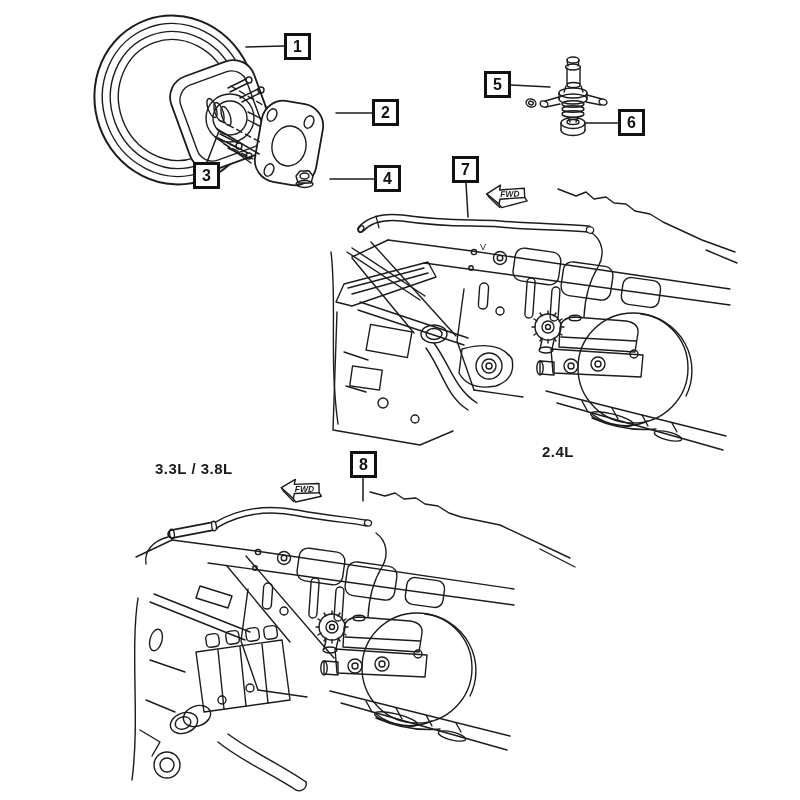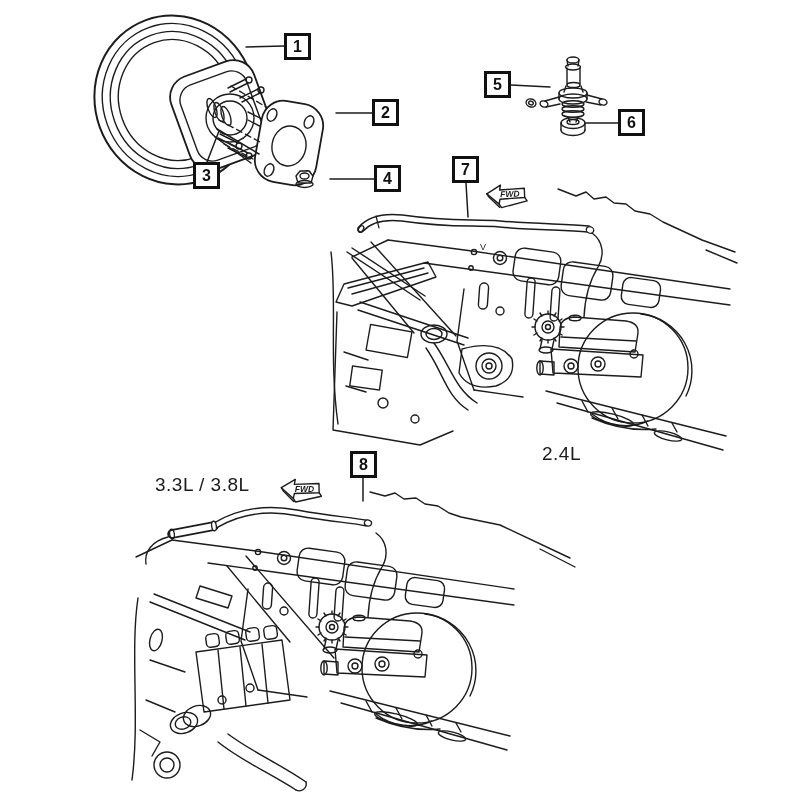--- a/index.html
+++ b/index.html
@@ -8,22 +8,23 @@
     font-family:"Liberation Sans",sans-serif;overflow:hidden;
   }
   .artwork{position:absolute;left:0;top:0;}
   .callout{
     position:absolute;width:27px;height:27px;box-sizing:border-box;
     border:3px solid #111111;background:#ffffff;color:#111111;
     font-size:16px;font-weight:bold;line-height:21px;text-align:center;
     cursor:pointer;
   }
   .eng-label{
-    position:absolute;color:#1b1b1b;font-size:19px;letter-spacing:.5px;
+    position:absolute;color:#1b1b1b;font-size:15px;letter-spacing:.5px;
     white-space:nowrap;
+    font-weight:bold;
   }
   svg *{vector-effect:none;}
 </style>
 </head>
 <body>
 
 <div class="stage">
 
   <svg class="artwork" width="800" height="800" viewBox="0 0 800 800" fill="none" stroke="#1c1c1c" stroke-width="1.4" stroke-linecap="round" stroke-linejoin="round">
 
@@ -275,15 +276,15 @@
   <div class="callout" style="left:284px;top:33px">1</div>
   <div class="callout" style="left:372px;top:99px">2</div>
   <div class="callout" style="left:193px;top:162px">3</div>
   <div class="callout" style="left:374px;top:165px">4</div>
   <div class="callout" style="left:484px;top:71px">5</div>
   <div class="callout" style="left:618px;top:109px">6</div>
   <div class="callout" style="left:452px;top:156px">7</div>
   <div class="callout" style="left:350px;top:451px">8</div>
 
   <div class="eng-label" style="left:542px;top:443px">2.4L</div>
-  <div class="eng-label" style="left:155px;top:474px">3.3L  /  3.8L</div>
+  <div class="eng-label" style="left:155px;top:460px">3.3L  /  3.8L</div>
 
 </div>
 
 </body></html>

